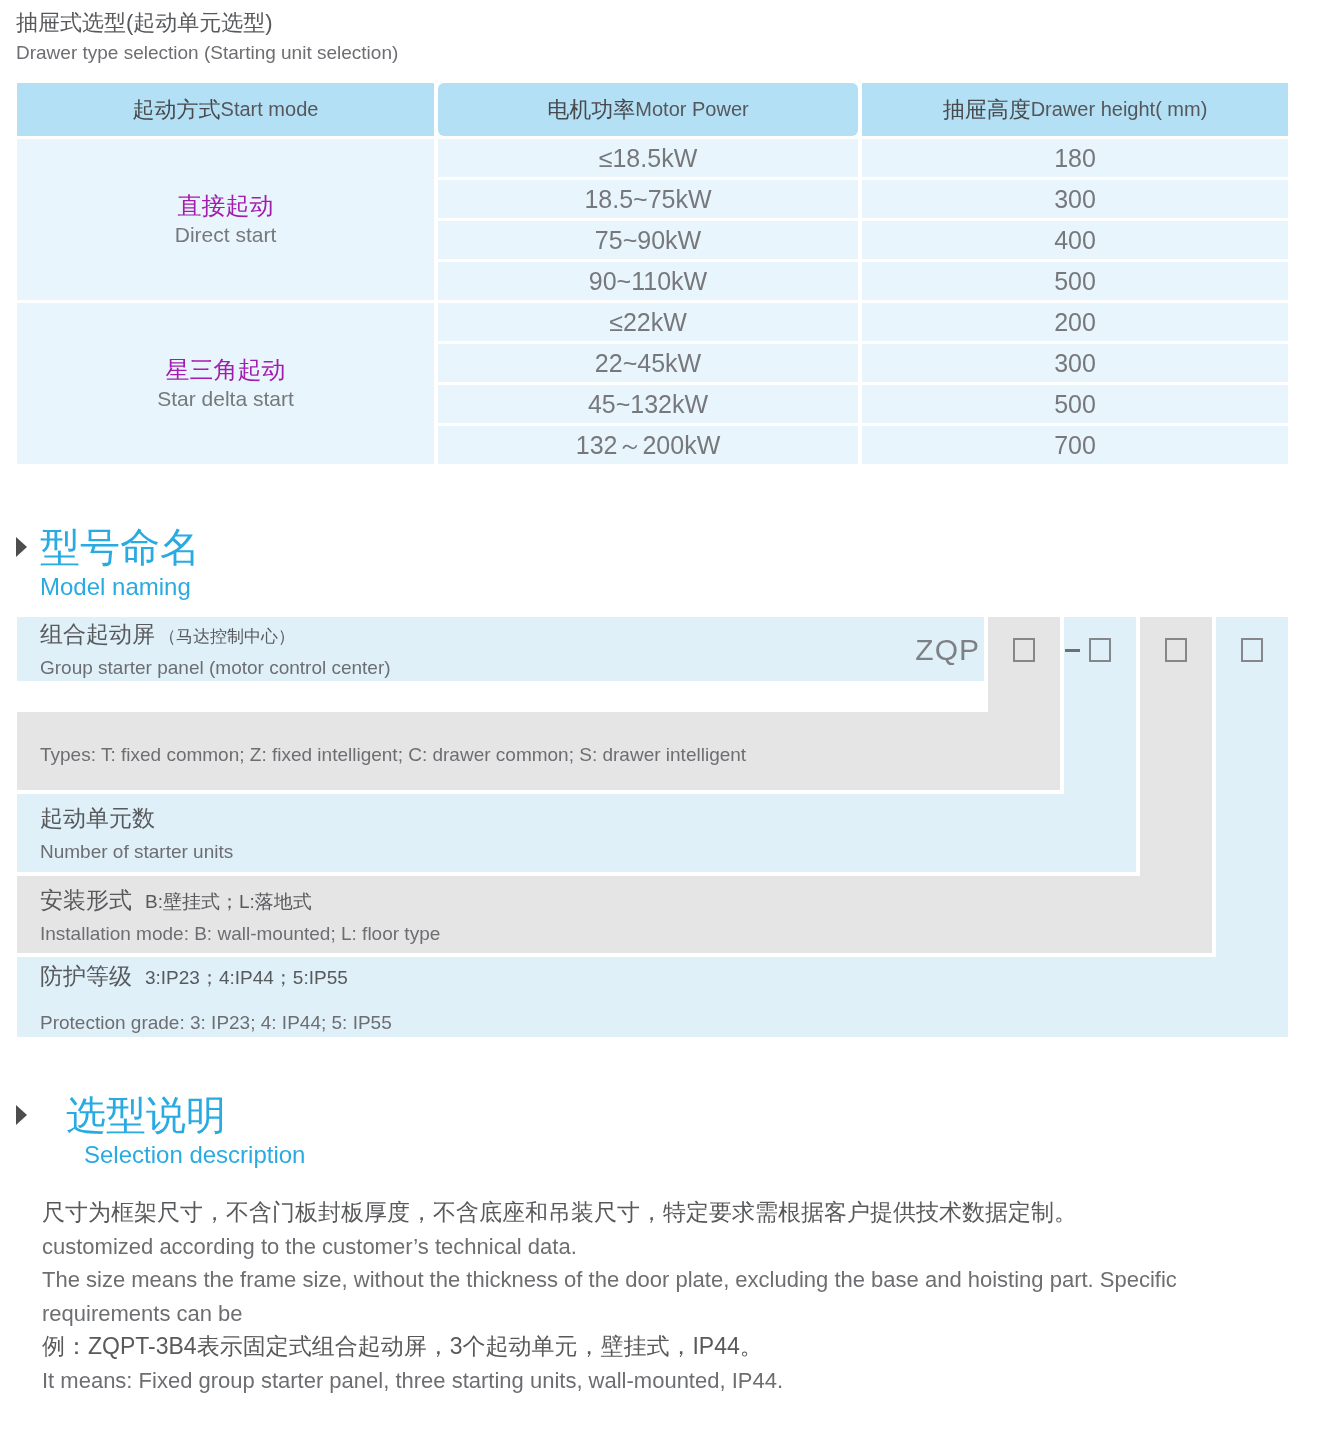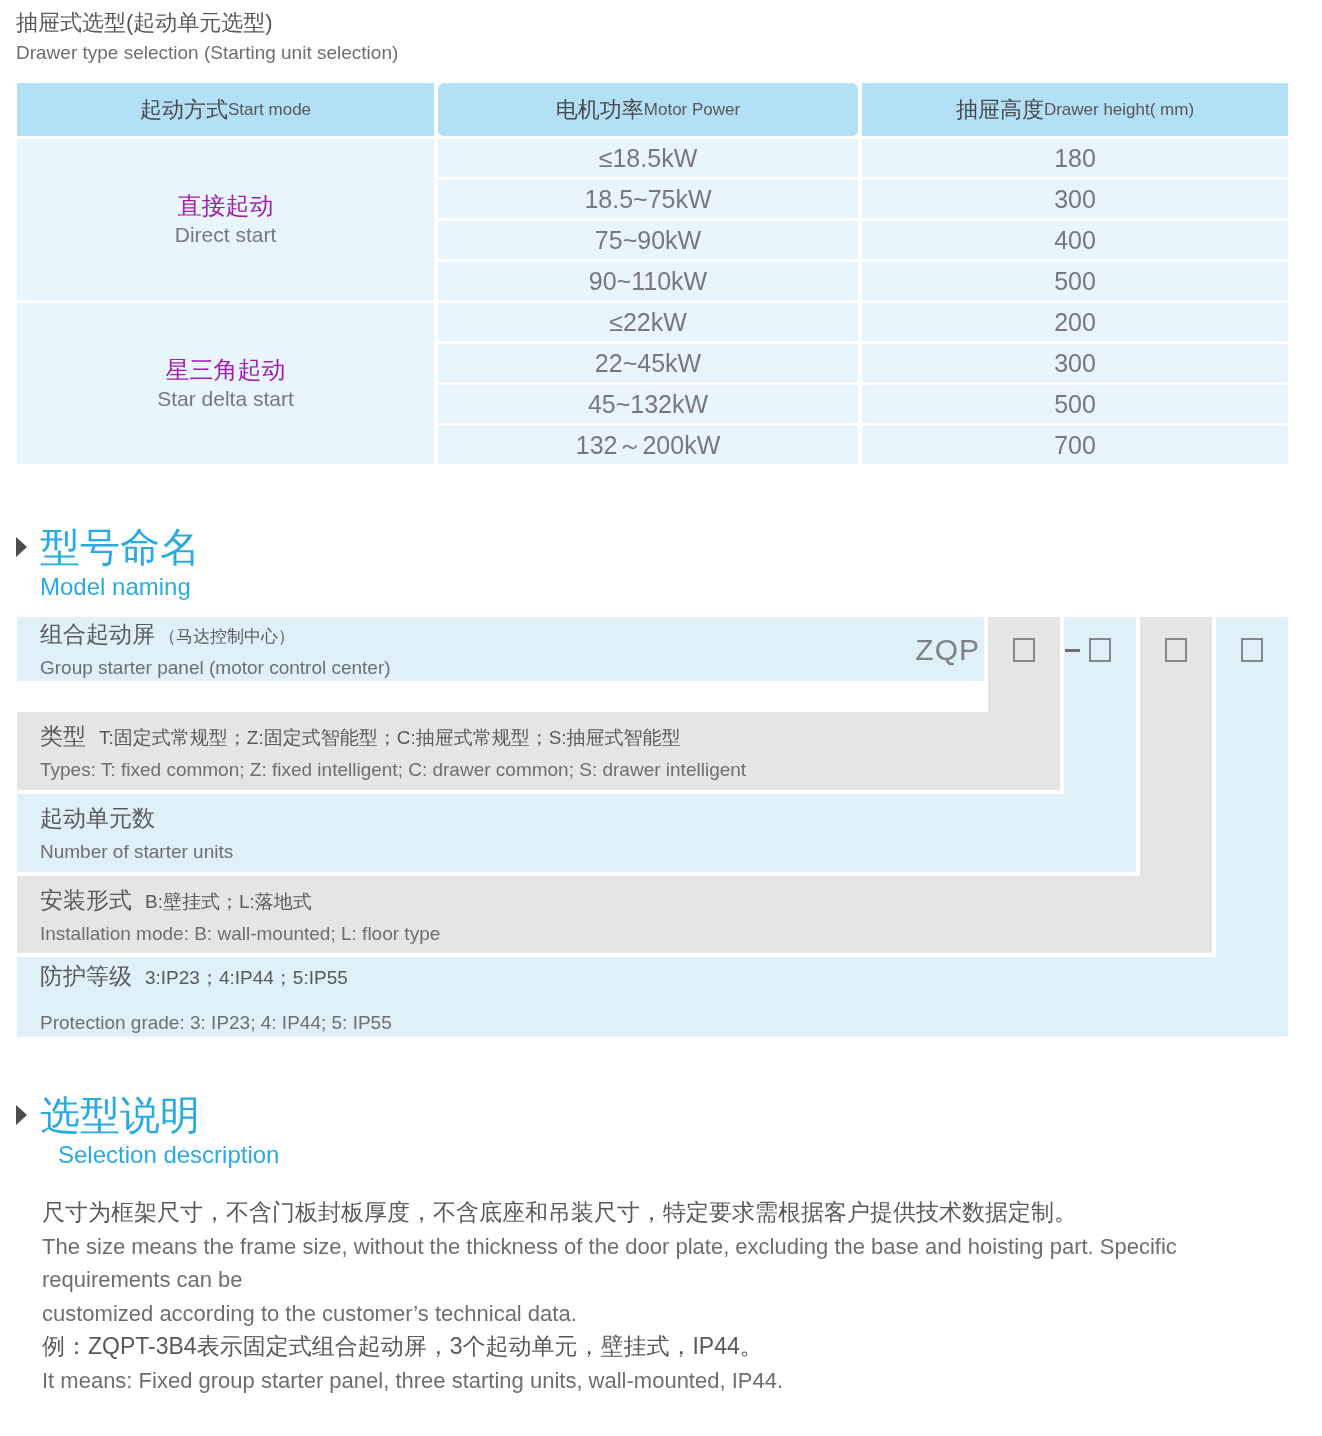--- a/index.html
+++ b/index.html
@@ -17,41 +17,41 @@
 
   
   .sel-table { position:absolute; left:17px; top:83px; width:1271px; }
   .t-head { display:flex; gap:4px; }
   .t-head .th {
     height:53px; background:#b3e0f5; display:flex; 
     align-items:center; justify-content:center;
   }
   .th.c1 { width:417px; } .th.c2 { width:420px;border-radius:6px; } .th.c3 { width:426px; }
   .th-zh { font-size:22px; color:#47494c; line-height:26px; }
-  .th-en { font-size:17px; color:#55575a; line-height:23px; }
+  .th-en { font-size:20px; color:#55575a; line-height:23px; }
   .t-body { display:flex; gap:4px; margin-top:3px; }
   .t-col { display:flex; flex-direction:column; gap:3px; }
   .t-col.modes { width:417px; }
   .t-col.powers { width:420px; }
   .t-col.heights { width:426px; }
   .mode-cell {
     height:161px; background:#e8f5fc; display:flex; flex-direction:column;
     align-items:center; justify-content:center;
   }
   .m-zh { font-size:24px; color:#a21caf; line-height:30px; }
   .m-en { font-size:21px; color:#77787b; line-height:27px; }
   .t-cell {
     height:38px; background:#e8f5fc; display:flex; align-items:center;
     justify-content:center; font-size:25px; color:#77787b;
   }
 
   
   .section { position:absolute; left:16px; display:flex; }
   .section.s1 { top:524px; }
-  .section.s2 { top:1092px; }
+  .section.s2 { top:1092px;gap:26px; }
   .tri {
     width:0; height:0; margin-top:13px;
     border-left:11px solid #4d4d4d;
     border-top:10px solid transparent;
     border-bottom:10px solid transparent;
   }
   .sec-text { margin-left:13px; }
   .sec-zh { font-size:40px; line-height:46px; color:#29abe2; }
   .sec-en { font-size:24px; line-height:30px; color:#29abe2; margin-top:2px; }
   .s2 .sec-en { margin-left:18px; }
@@ -166,24 +166,20 @@
 <div class="diagram">
   <div class="d-row r1">
     <div class="dr-line1">
       <span class="dr-label">组合起动屏</span>
       <span class="dr-detail">（马达控制中心）</span>
     </div>
     <div class="dr-en">Group starter panel (motor control center)</div>
     <div class="d-code">ZQP</div>
   </div>
   <div class="d-row r2">
-    <div class="dr-line1">
-      <span class="dr-label">类型</span>
-      <span class="dr-detail">T:固定式常规型；Z:固定式智能型；C:抽屉式常规型；S:抽屉式智能型</span>
-    </div>
     <div class="dr-en">Types: T: fixed common; Z: fixed intelligent; C: drawer common; S: drawer intelligent</div>
   </div>
   <div class="d-row r3">
     <div class="dr-line1">
       <span class="dr-label">起动单元数</span>
       <span class="dr-detail"></span>
     </div>
     <div class="dr-en">Number of starter units</div>
   </div>
   <div class="d-row r4">
@@ -218,17 +214,17 @@
 <div class="section s2">
   <div class="tri"></div>
   <div class="sec-text">
     <div class="sec-zh">选型说明</div>
     <div class="sec-en">Selection description</div>
   </div>
 </div>
 
 <div class="desc">
   <div class="zh">尺寸为框架尺寸，不含门板封板厚度，不含底座和吊装尺寸，特定要求需根据客户提供技术数据定制。</div>
+  <div class="en">customized according to the customer’s technical data.</div>
   <div class="en">The size means the frame size, without the thickness of the door plate, excluding the base and hoisting part. Specific requirements can be</div>
-  <div class="en">customized according to the customer’s technical data.</div>
   <div class="zh">例：ZQPT-3B4表示固定式组合起动屏，3个起动单元，壁挂式，IP44。</div>
   <div class="en">It means: Fixed group starter panel, three starting units, wall-mounted, IP44.</div>
 </div>
 
 </body></html>

